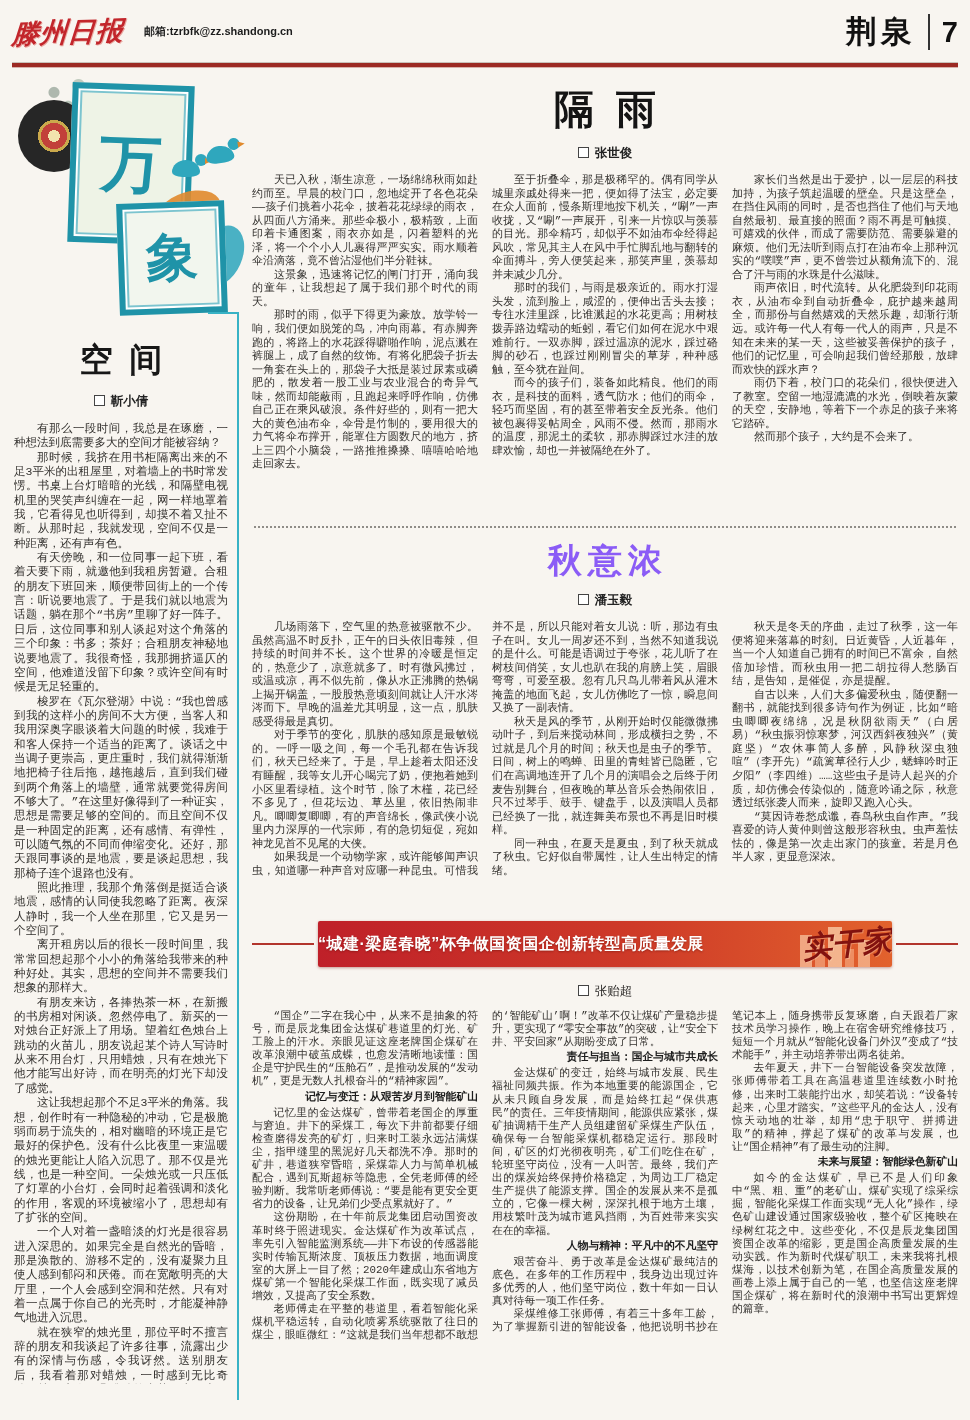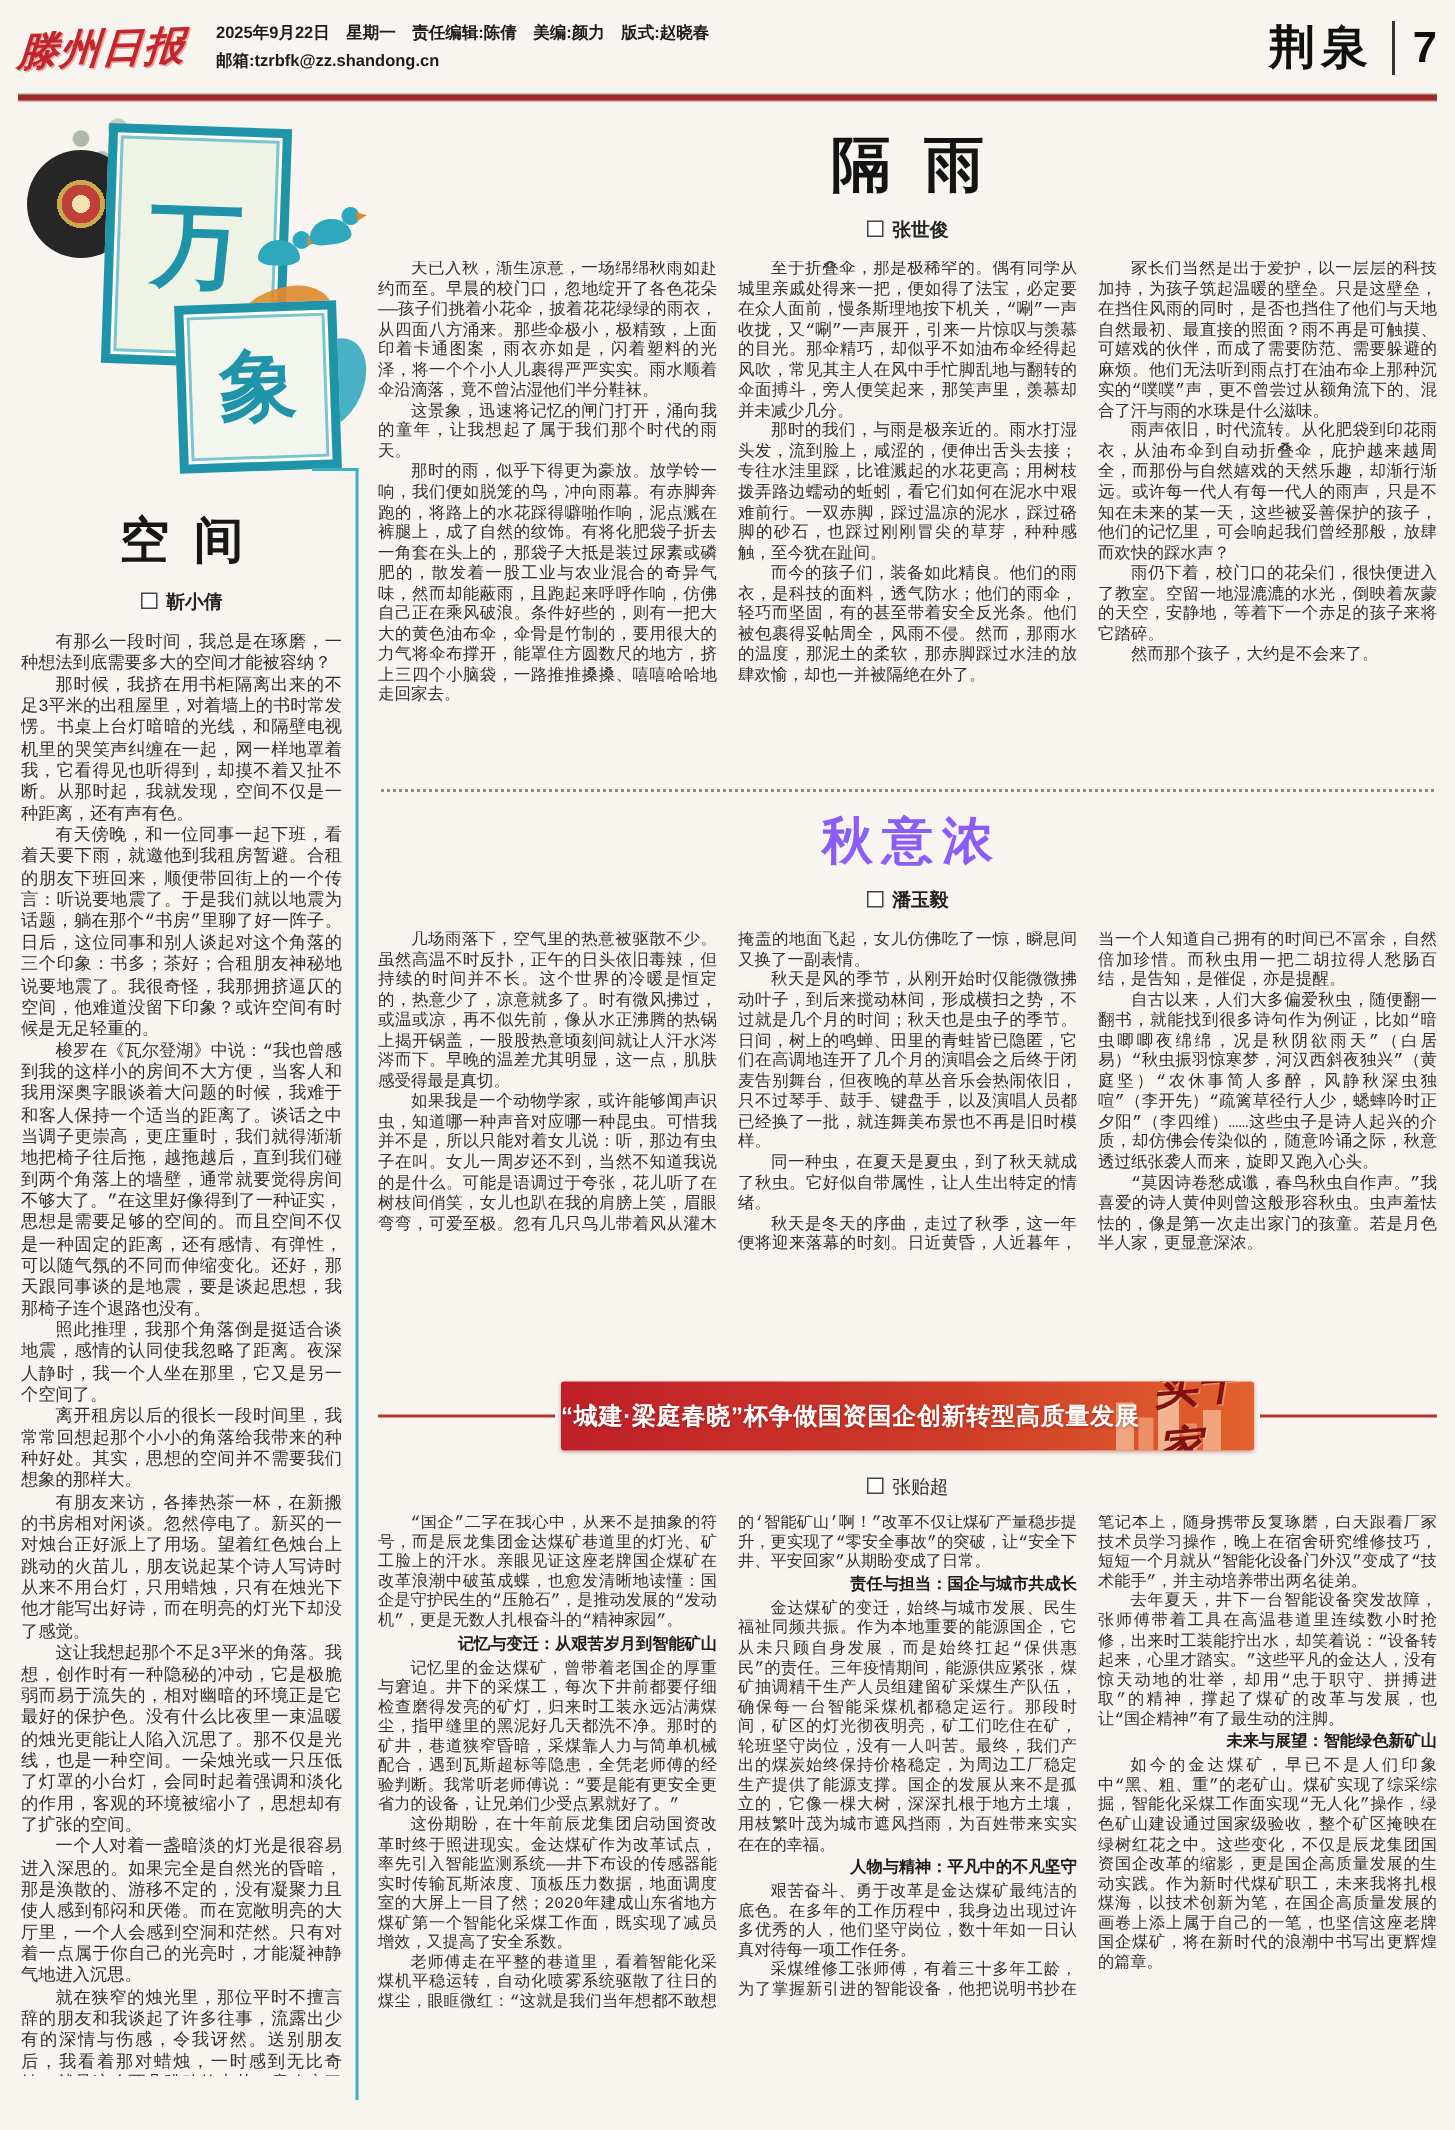--- a/index.html
+++ b/index.html
@@ -69,23 +69,23 @@
   .geyu-text { height:338px; margin-top:6px; }
   .qiuyi-text { height:290px; margin-top:6px; }
   .meikuang-text { height:370px; margin-top:4px; font-size:10.8px; line-height:13.1px; }
 
   .dotted-rule { border:none; border-top:2px dotted #8f8c87; margin:14px 2px 10px; }
 
   
   .banner-row { display:flex; align-items:center; margin:10px 0 6px; }
   .banner-line { flex:1 1 auto; height:2px; background:#b2352c; }
   .banner {
-    flex:0 0 auto; width:462px; height:46px; margin:0 4px; position:relative; overflow:hidden;
+    flex:0 0 auto; width:574px; height:46px; margin:0 4px; position:relative; overflow:hidden;
     background:linear-gradient(90deg,#bf2029 0%,#ce3a28 55%,#e2622d 100%);
-    display:flex; align-items:center; justify-content:center; gap:10px; border-radius:2px;
+    display:flex; align-items:center; justify-content:space-between; gap:10px; border-radius:2px;
     box-shadow:0 1px 3px rgba(120,20,10,.4);
   }
   .banner-label { font-family:"Liberation Sans",sans-serif; font-weight:bold; font-size:16px; color:#fff;
     text-shadow:0 1px 2px rgba(90,10,5,.45); letter-spacing:.5px; white-space:nowrap; z-index:2; }
   .banner-brush { font-family:"DejaVu Serif",serif; font-weight:bold; font-style:italic; font-size:30px;
     color:#82120f; transform:rotate(-5deg); text-shadow:1px 1px 0 rgba(255,230,200,.35); z-index:2; }
   .banner-buildings { position:absolute; right:8px; bottom:0; width:84px; height:40px; opacity:.8; z-index:1;
     background-image:
       linear-gradient(rgba(250,205,170,.85),rgba(250,205,170,.85)),
       linear-gradient(rgba(250,190,150,.7),rgba(250,190,150,.7)),
@@ -99,21 +99,20 @@
   .byline-center { text-align:center; font-family:"Liberation Sans",sans-serif; font-weight:normal; font-size:12.5px; margin:16px 0 10px; }
 </style>
 </head>
 <body>
 
 <div class="page">
 
   <div class="masthead">
     <div class="logo">滕州日报</div>
     <div class="issue-info">
-      <div>2025年9月22日　星期一　责任编辑:陈倩　美编:颜力　版式:赵晓春</div>
       <div>邮箱:tzrbfk@zz.shandong.cn</div>
     </div>
     <div class="section-block">
       <div class="section-name">荆泉</div>
       <div class="section-divider"></div>
       <div class="page-number">7</div>
     </div>
   </div>
   <div class="masthead-rule"></div>
 
@@ -173,20 +172,21 @@
       </div>
 
     <hr class="dotted-rule">
 
     <div class="art-title-md">秋意浓</div>
     <div class="author-line">
       <span class="author-square"></span><span>潘玉毅</span>
     </div>
     <div class="body-text cols-3 qiuyi-text">
         <p>几场雨落下，空气里的热意被驱散不少。虽然高温不时反扑，正午的日头依旧毒辣，但持续的时间并不长。这个世界的冷暖是恒定的，热意少了，凉意就多了。时有微风拂过，或温或凉，再不似先前，像从水正沸腾的热锅上揭开锅盖，一股股热意顷刻间就让人汗水涔涔而下。早晚的温差尤其明显，这一点，肌肤感受得最是真切。</p>
+        <p>对于季节的变化，肌肤的感知原是最敏锐的。一呼一吸之间，每一个毛孔都在告诉我们，秋天已经来了。于是，早上趁着太阳还没有睡醒，我等女儿开心喝完了奶，便抱着她到小区里看绿植。这个时节，除了木槿，花已经不多见了，但花坛边、草丛里，依旧热闹非凡。唧唧复唧唧，有的声音绵长，像武侠小说里内力深厚的一代宗师，有的急切短促，宛如神龙见首不见尾的大侠。</p>
         <p>如果我是一个动物学家，或许能够闻声识虫，知道哪一种声音对应哪一种昆虫。可惜我并不是，所以只能对着女儿说：听，那边有虫子在叫。女儿一周岁还不到，当然不知道我说的是什么。可能是语调过于夸张，花儿听了在树枝间俏笑，女儿也趴在我的肩膀上笑，眉眼弯弯，可爱至极。忽有几只鸟儿带着风从灌木掩盖的地面飞起，女儿仿佛吃了一惊，瞬息间又换了一副表情。</p>
         <p>秋天是风的季节，从刚开始时仅能微微拂动叶子，到后来搅动林间，形成横扫之势，不过就是几个月的时间；秋天也是虫子的季节。日间，树上的鸣蝉、田里的青蛙皆已隐匿，它们在高调地连开了几个月的演唱会之后终于闭麦告别舞台，但夜晚的草丛音乐会热闹依旧，只不过琴手、鼓手、键盘手，以及演唱人员都已经换了一批，就连舞美布景也不再是旧时模样。</p>
         <p>同一种虫，在夏天是夏虫，到了秋天就成了秋虫。它好似自带属性，让人生出特定的情绪。</p>
         <p>秋天是冬天的序曲，走过了秋季，这一年便将迎来落幕的时刻。日近黄昏，人近暮年，当一个人知道自己拥有的时间已不富余，自然倍加珍惜。而秋虫用一把二胡拉得人愁肠百结，是告知，是催促，亦是提醒。</p>
         <p>自古以来，人们大多偏爱秋虫，随便翻一翻书，就能找到很多诗句作为例证，比如“暗虫唧唧夜绵绵，况是秋阴欲雨天”（白居易）“秋虫振羽惊寒梦，河汉西斜夜独兴”（黄庭坚）“农休事简人多醉，风静秋深虫独喧”（李开先）“疏篱草径行人少，蟋蟀吟时正夕阳”（李四维）……这些虫子是诗人起兴的介质，却仿佛会传染似的，随意吟诵之际，秋意透过纸张袭人而来，旋即又跑入心头。</p>
         <p>“莫因诗卷愁成谶，春鸟秋虫自作声。”我喜爱的诗人黄仲则曾这般形容秋虫。虫声羞怯怯的，像是第一次走出家门的孩童。若是月色半人家，更显意深浓。</p>
       </div>
 
     <div class="banner-row">
       <div class="banner-line"></div>

